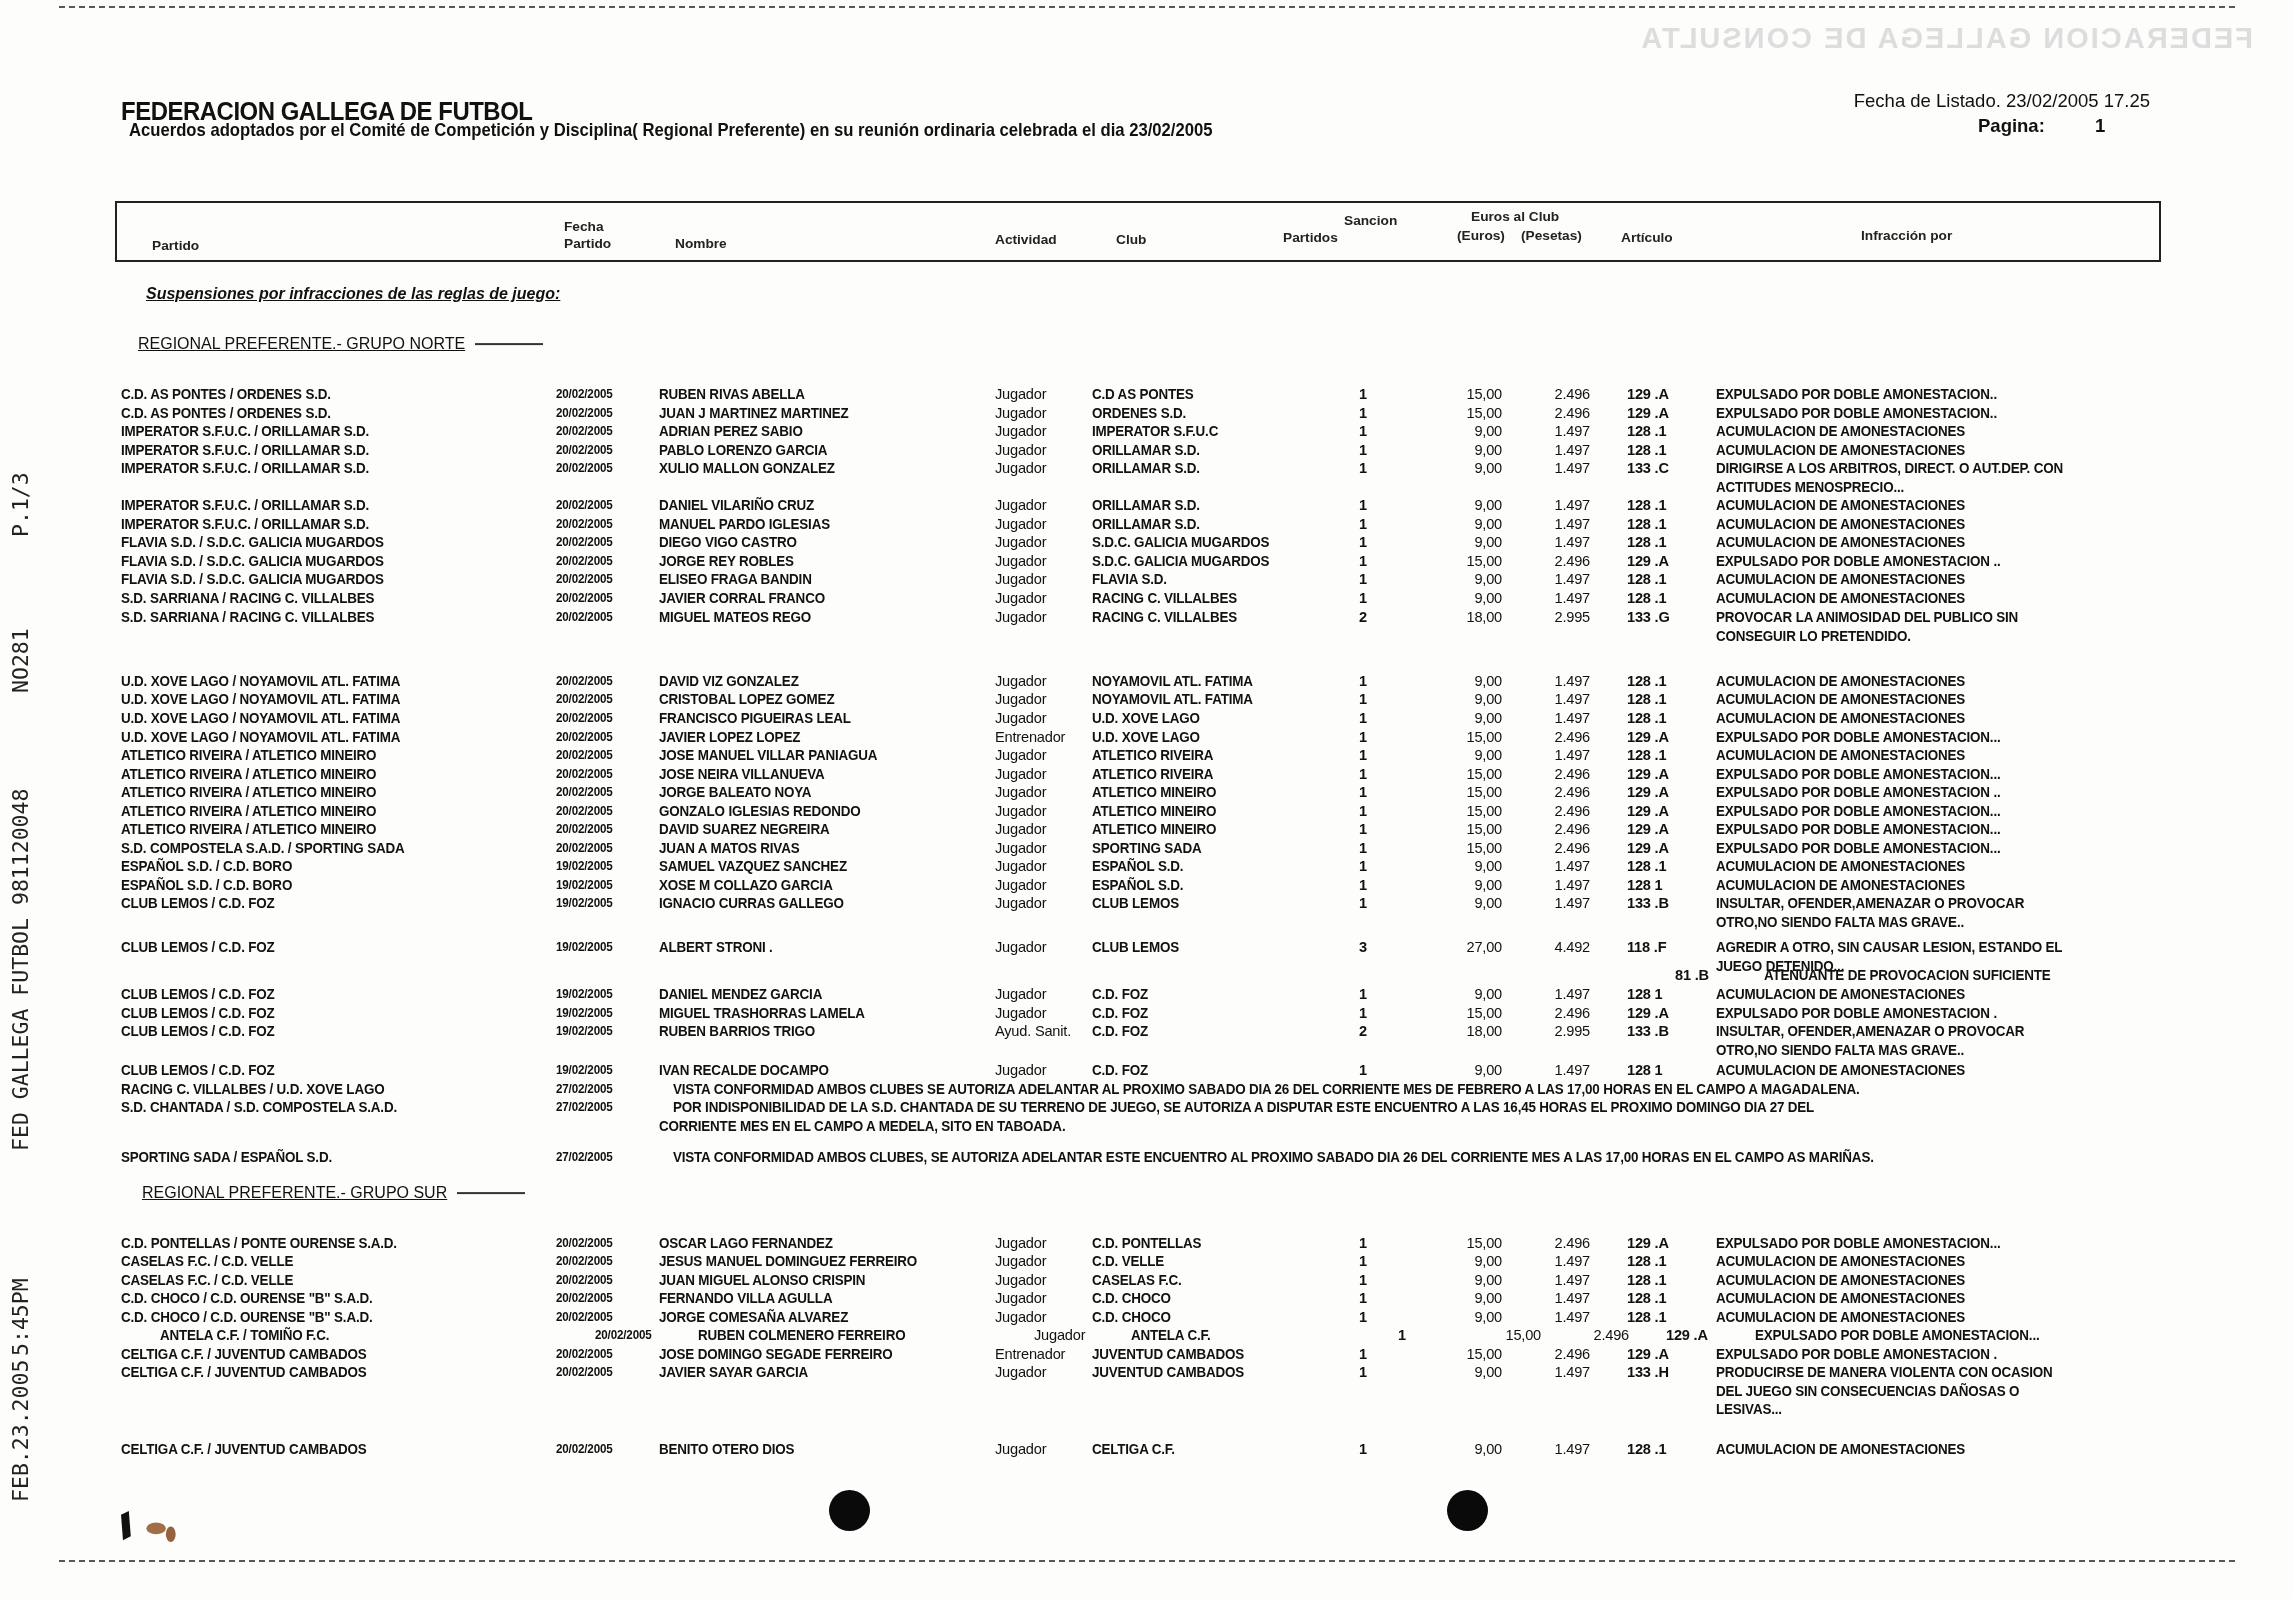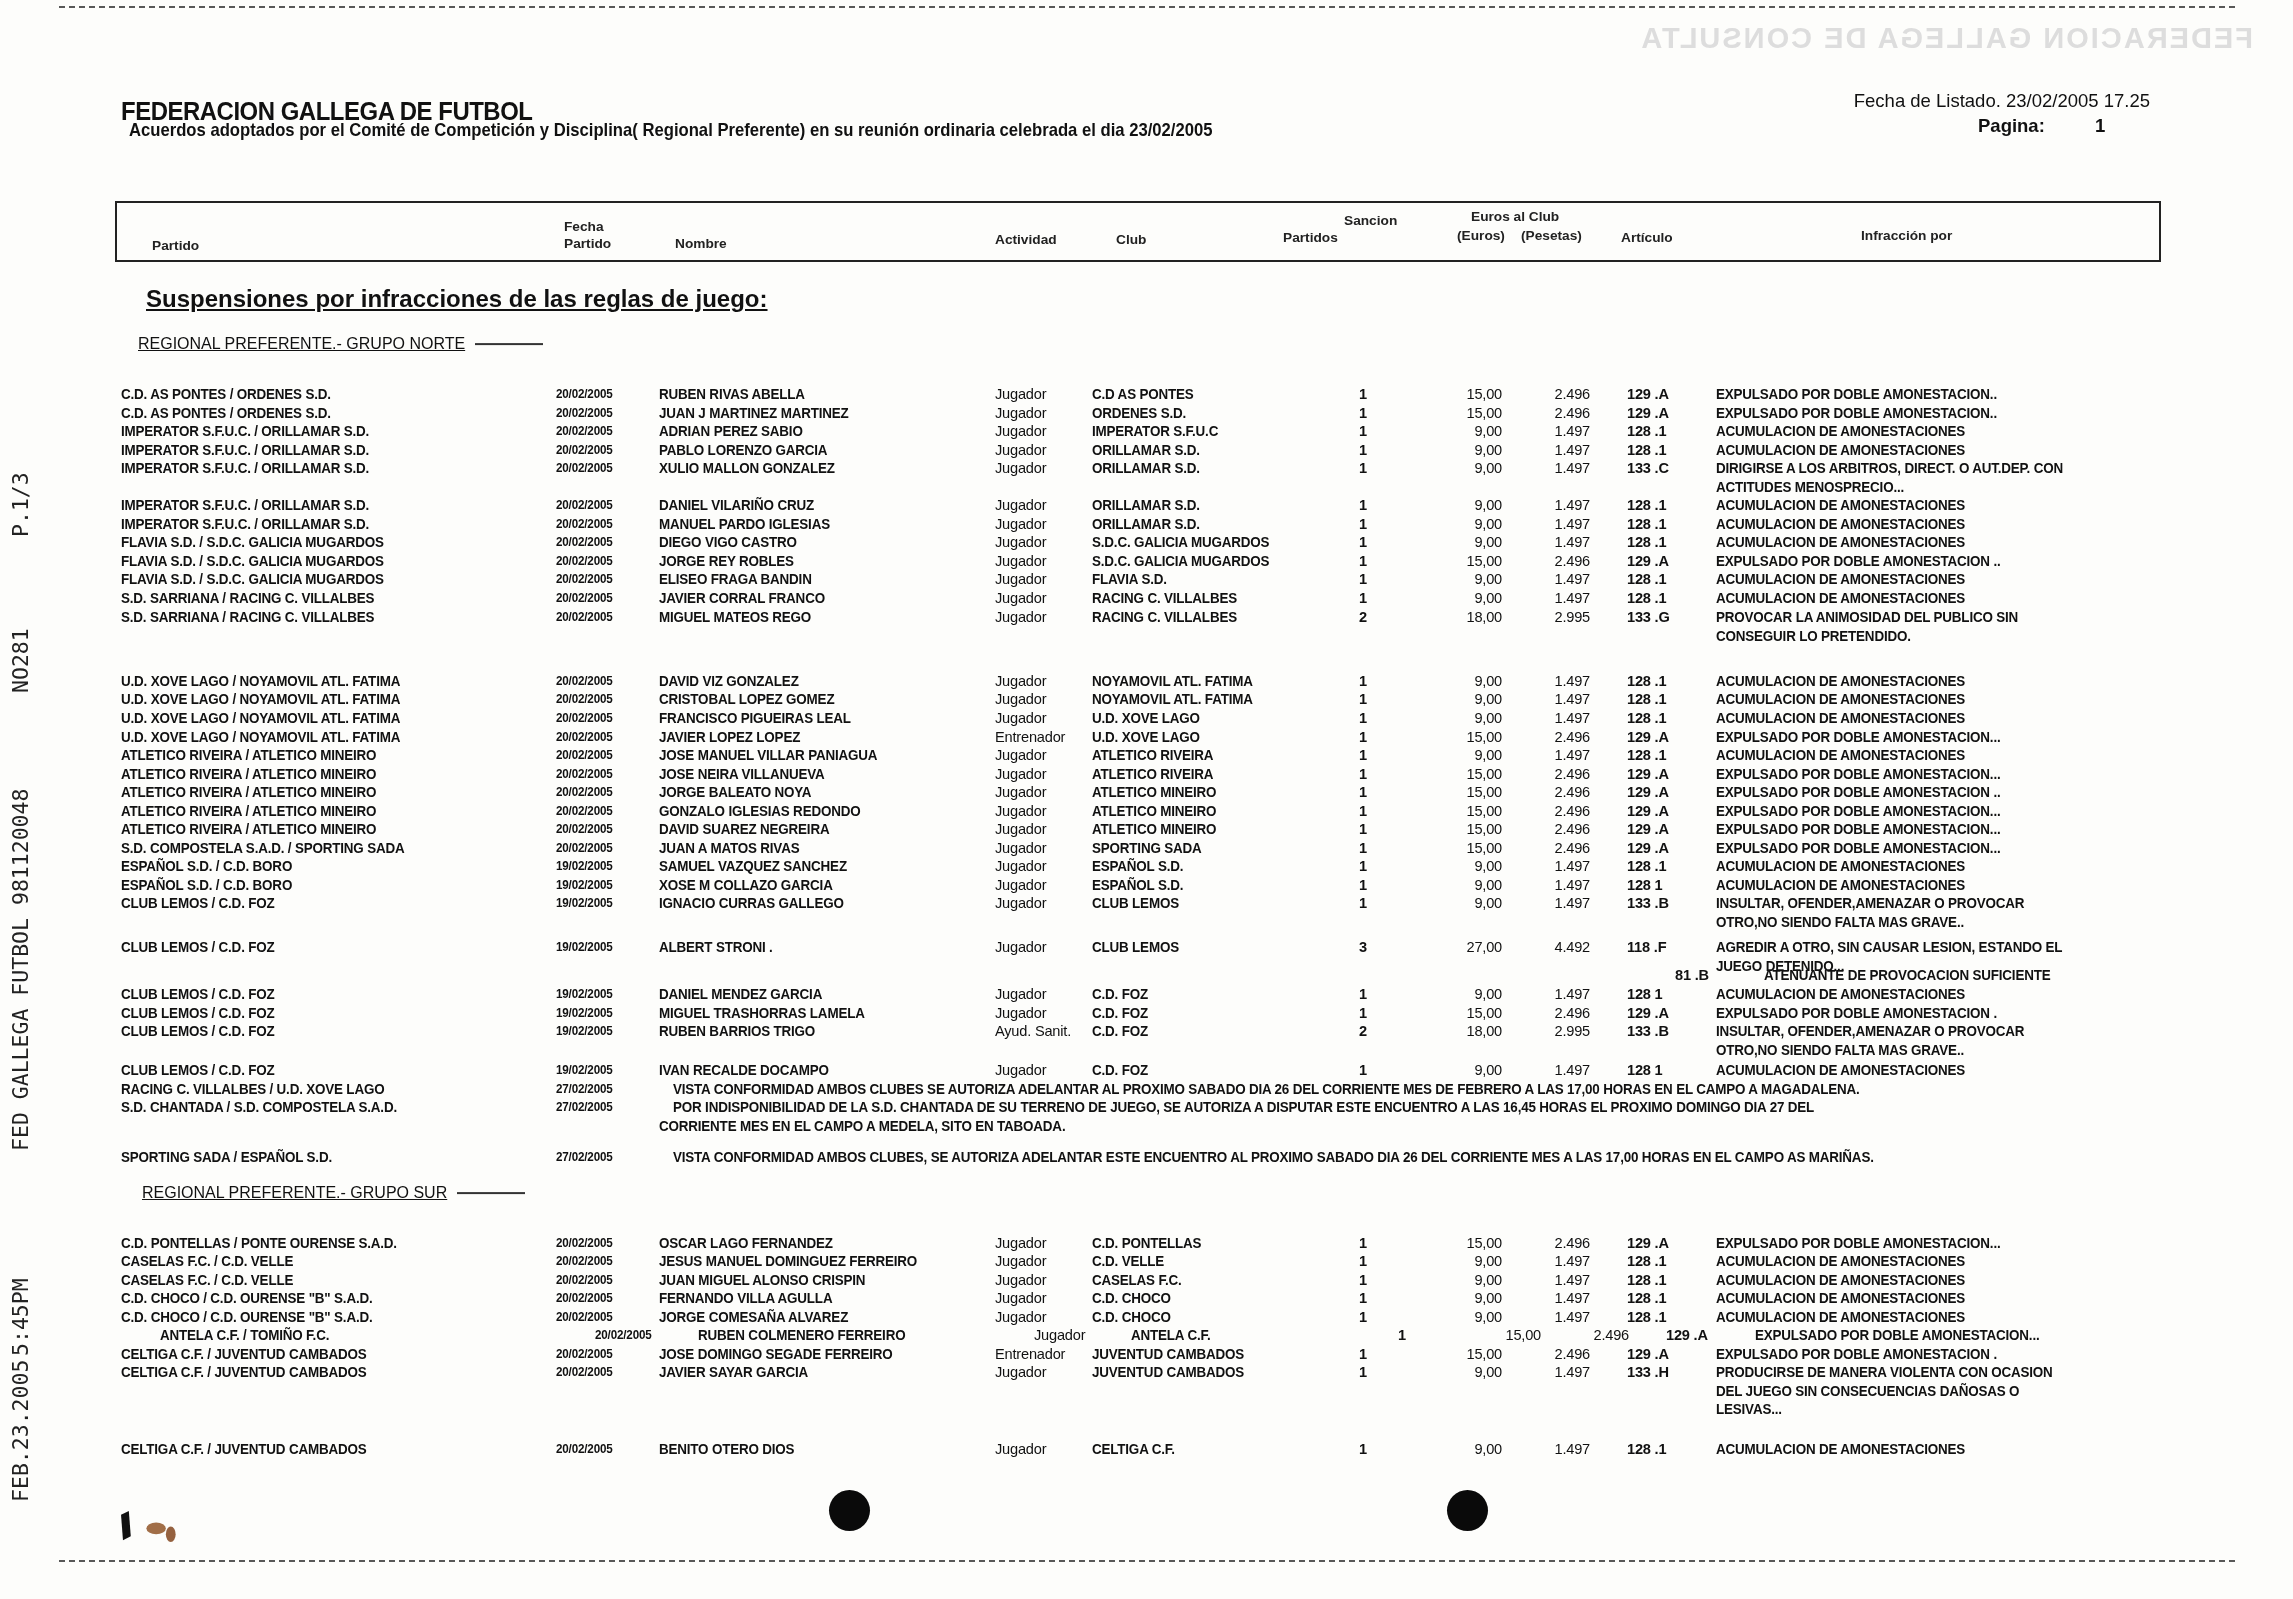--- a/index.html
+++ b/index.html
@@ -51,22 +51,22 @@
   .page-num { position: absolute; left: 2095px; top: 115px; font-size: 18.5px; font-weight: bold; }
 
   .header-box {
     position: absolute; left: 115px; top: 201px; width: 2042px; height: 57px;
     border: 2px solid #222; border-left-width: 2px;
     font-size: 13.7px; font-weight: bold; color: #222;
   }
   .hc { position: absolute; white-space: nowrap; line-height: 15.6px; }
 
   .section-title {
-    position: absolute; left: 146px; top: 285px; font-size: 24px;
-    font-weight: bold; text-decoration: underline;
+    position: absolute; left: 146px; top: 285px; font-size: 16px;
+    font-style: italic; font-weight: bold; text-decoration: underline;
   }
   .group-title {
     position: absolute; font-size: 16px; text-decoration: underline;
     white-space: nowrap;
   }
   .group-title::after {
     content: ""; display: inline-block; width: 68px; border-bottom: 2px solid #333;
     margin-left: 9.8px; transform: translateY(-3.9px);
   }
 

